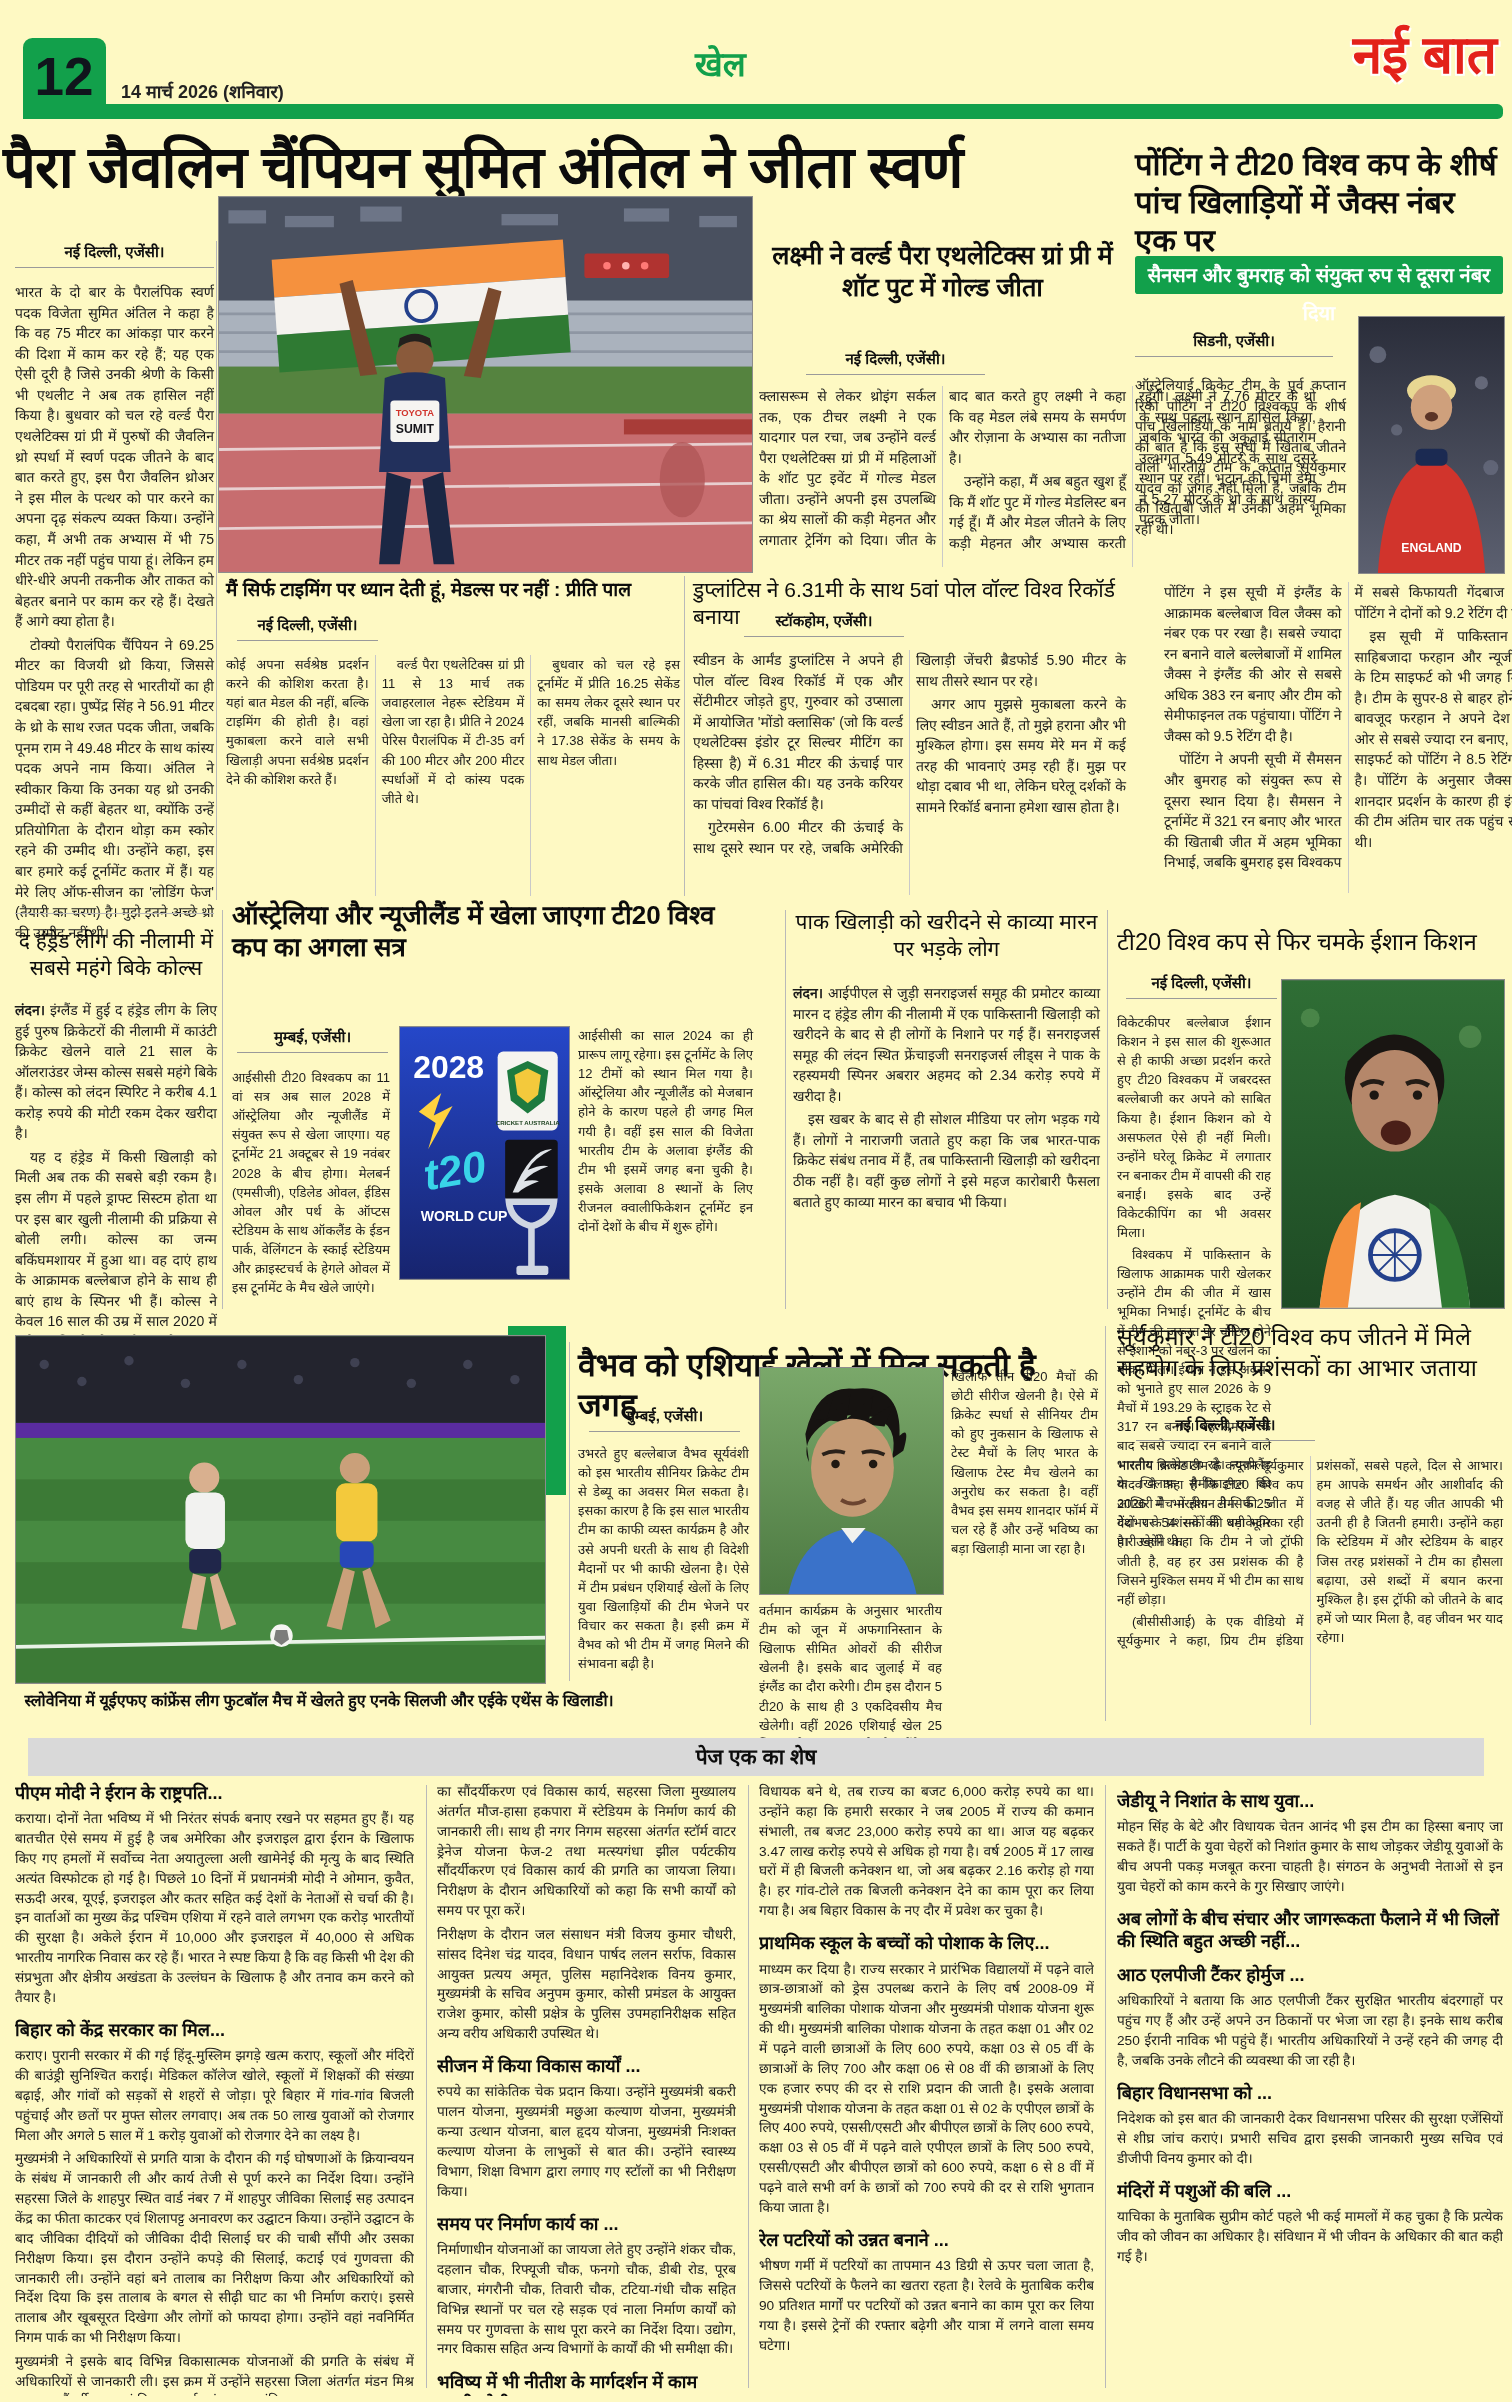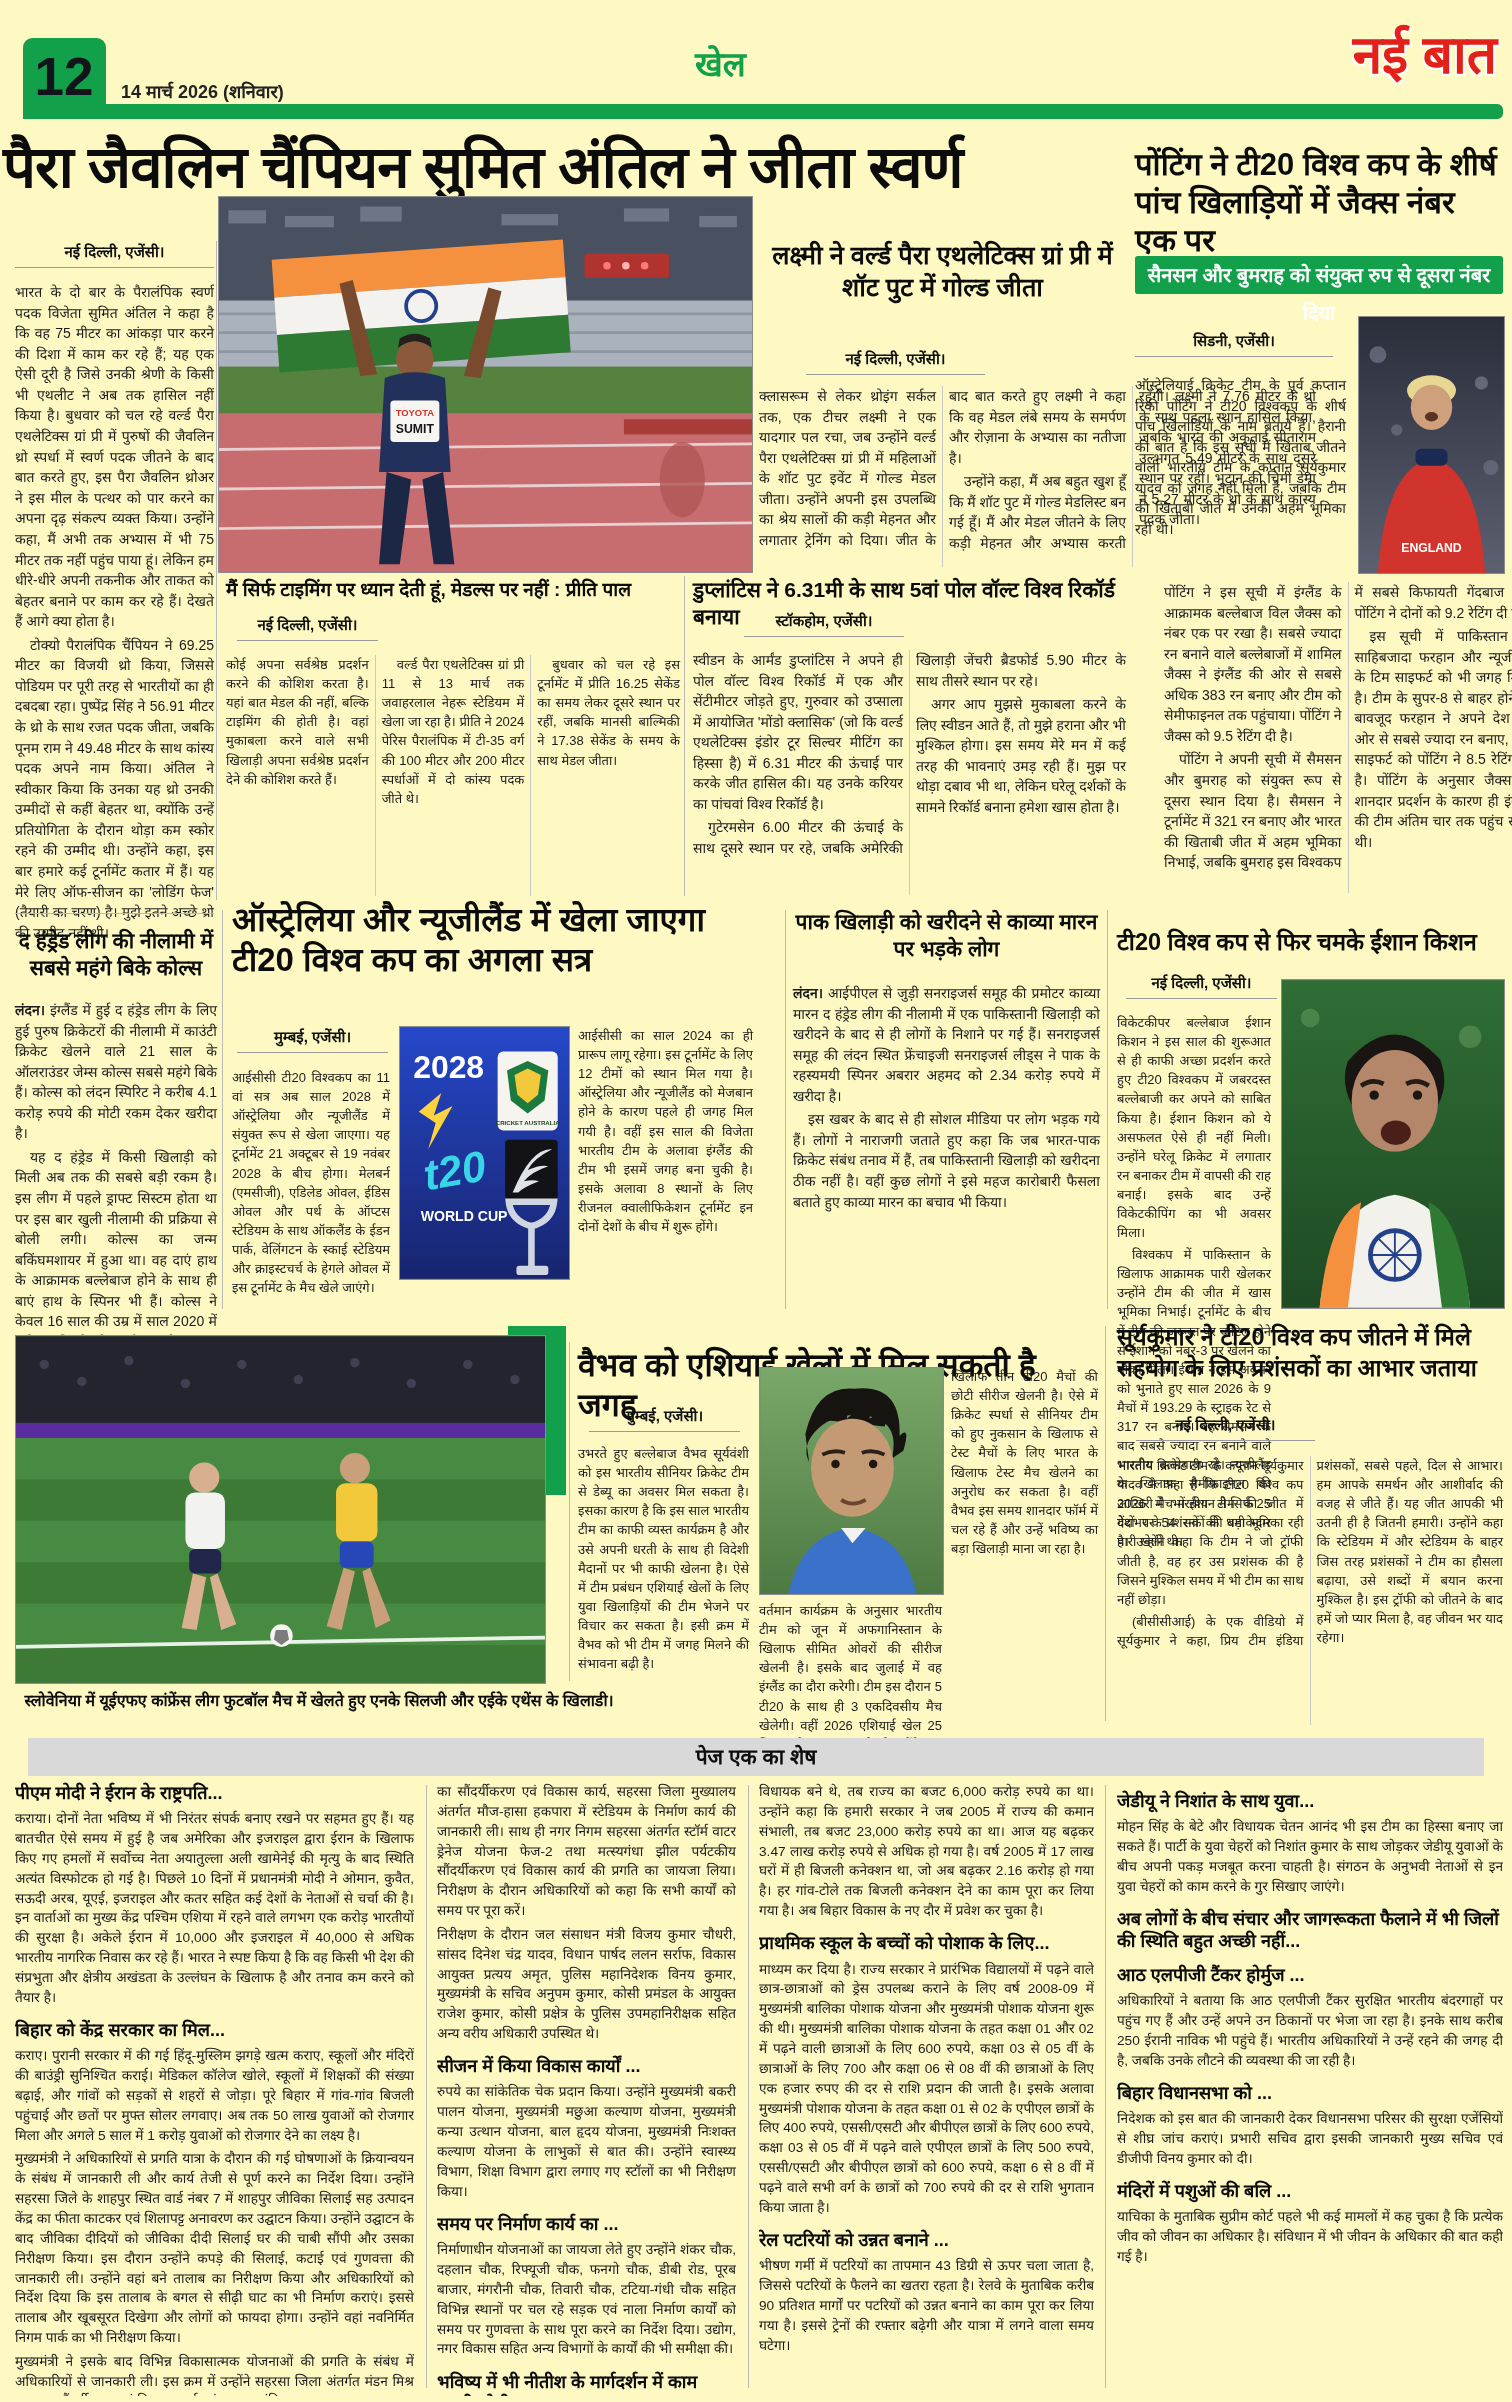--- a/index.html
+++ b/index.html
@@ -10,21 +10,21 @@
   .pagenum-tab{background:#12a04b;border-radius:9.4px 9.4px 0 9.4px;display:flex;align-items:center;justify-content:center;}
   .pagenum{font-size:53px;font-weight:900;color:#10151c;line-height:1;}
   .date{font-size:18px;font-weight:700;color:#222;}
   .section-name{font-size:34px;font-weight:900;color:#12a04b;text-align:center;}
   .masthead{font-size:53px;font-weight:900;color:#e3211a;text-shadow:0 0 1.9px #fff,1.9px 1.9px 0 #fff,-1.9px 1.9px 0 #fff;line-height:1;}
   .green-bar{background:#12a04b;border-radius:0 5.6px 5.6px 0;}
   
   .h-xxl{font-size:58px;font-weight:900;line-height:1.04;letter-spacing:-0.9px;color:#0c0c0c;}
   .h-xl{font-size:31px;font-weight:900;line-height:1.22;color:#0c0c0c;}
   .h-l{font-size:25.4px;font-weight:900;line-height:1.25;text-align:center;color:#0c0c0c;}
-  .h-m{font-size:21px;font-weight:700;line-height:1.3;color:#0c0c0c;}
+  .h-m{font-size:21px;font-weight:400;line-height:1.3;color:#0c0c0c;}
   .h-s{font-size:19px;font-weight:800;line-height:1.3;color:#0c0c0c;}
   .center{text-align:center;}
   .subhead-bar{background:#12a04b;color:#fff;font-size:20px;font-weight:800;text-align:center;line-height:38px;height:38px;border-radius:2.8px;}
   .byline{font-weight:700;font-size:15px;text-align:center;color:#111;border-bottom:0.9px solid #9a9a9a;padding-bottom:5.6px;}
   .bt{font-size:14px;line-height:1.47;text-align:justify;color:#1b1b1b;}
   .bt p{margin:0 0 2.8px 0;text-indent:15px;}
   .bt p.nofirst{text-indent:0;}
   .cols2{columns:2;column-gap:13px;column-rule:0.9px solid #c9c9c9;}
   .cols3{columns:3;column-gap:13px;column-rule:0.9px solid #c9c9c9;}
   .vline{background:#b9b9b9;width:0.9px;}
@@ -169,21 +169,21 @@
 
   <div class="abs hline" style="left:15px;top:913px;width:199px;"></div>
 
   <div class="abs h-m center" style="left:15px;top:927px;width:202px;">द हंड्रेड लीग की नीलामी में सबसे महंगे बिके कोल्स</div>
   <div class="abs bt" style="left:15px;top:1000px;width:202px;height:307px;">
     <p class="nofirst"><span class="dl">लंदन।</span> <span>इंग्लैंड में हुई द हंड्रेड लीग के लिए हुई पुरुष क्रिकेटरों की नीलामी में काउंटी क्रिकेट खेलने वाले 21 साल के ऑलराउंडर जेम्स कोल्स सबसे महंगे बिके हैं। कोल्स को लंदन स्पिरिट ने करीब 4.1 करोड़ रुपये की मोटी रकम देकर खरीदा है।</span></p>
     <p>यह द हंड्रेड में किसी खिलाड़ी को मिली अब तक की सबसे बड़ी रकम है। इस लीग में पहले ड्राफ्ट सिस्टम होता था पर इस बार खुली नीलामी की प्रक्रिया से बोली लगी। कोल्स का जन्म बकिंघमशायर में हुआ था। वह दाएं हाथ के आक्रामक बल्लेबाज होने के साथ ही बाएं हाथ के स्पिनर भी हैं। कोल्स ने केवल 16 साल की उम्र में साल 2020 में ससेक्स की ओर से पहली बार खेला था।</p>
   </div>
   <div class="abs vline" style="left:222px;top:910px;height:399px;"></div>
 
-  <div class="abs h-xl" style="left:232px;top:900px;width:522px;font-size:33px;">ऑस्ट्रेलिया और न्यूजीलैंड में खेला जाएगा टी20 विश्व कप का अगला सत्र</div>
+  <div class="abs h-xl" style="left:232px;top:900px;width:522px;font-size:26px;">ऑस्ट्रेलिया और न्यूजीलैंड में खेला जाएगा टी20 विश्व कप का अगला सत्र</div>
   <div class="abs byline" style="left:237px;top:1026px;width:151px;">मुम्बई, एजेंसी।</div>
   <div class="abs bt" style="left:232px;top:1068px;width:158px;height:241px;font-size:13px;">
     <p class="nofirst">आईसीसी टी20 विश्वकप का 11 वां सत्र अब साल 2028 में ऑस्ट्रेलिया और न्यूजीलैंड में संयुक्त रूप से खेला जाएगा। यह टूर्नामेंट 21 अक्टूबर से 19 नवंबर 2028 के बीच होगा। मेलबर्न (एमसीजी), एडिलेड ओवल, ईडिस ओवल और पर्थ के ऑप्टस स्टेडियम के साथ ऑकलैंड के ईडन पार्क, वेलिंगटन के स्काई स्टेडियम और क्राइस्टचर्च के हेगले ओवल में इस टूर्नामेंट के मैच खेले जाएंगे।</p>
   </div>
   <div class="abs photo" style="left:399px;top:1026px;width:169px;height:252px;">
     <svg width="169" height="252" viewBox="0 0 180 268">
       <defs>
           <linearGradient id="bgT" x1="0" y1="0" x2="0" y2="1">
             <stop offset="0" stop-color="#2547c9"></stop>
             <stop offset="1" stop-color="#17246e"></stop>

